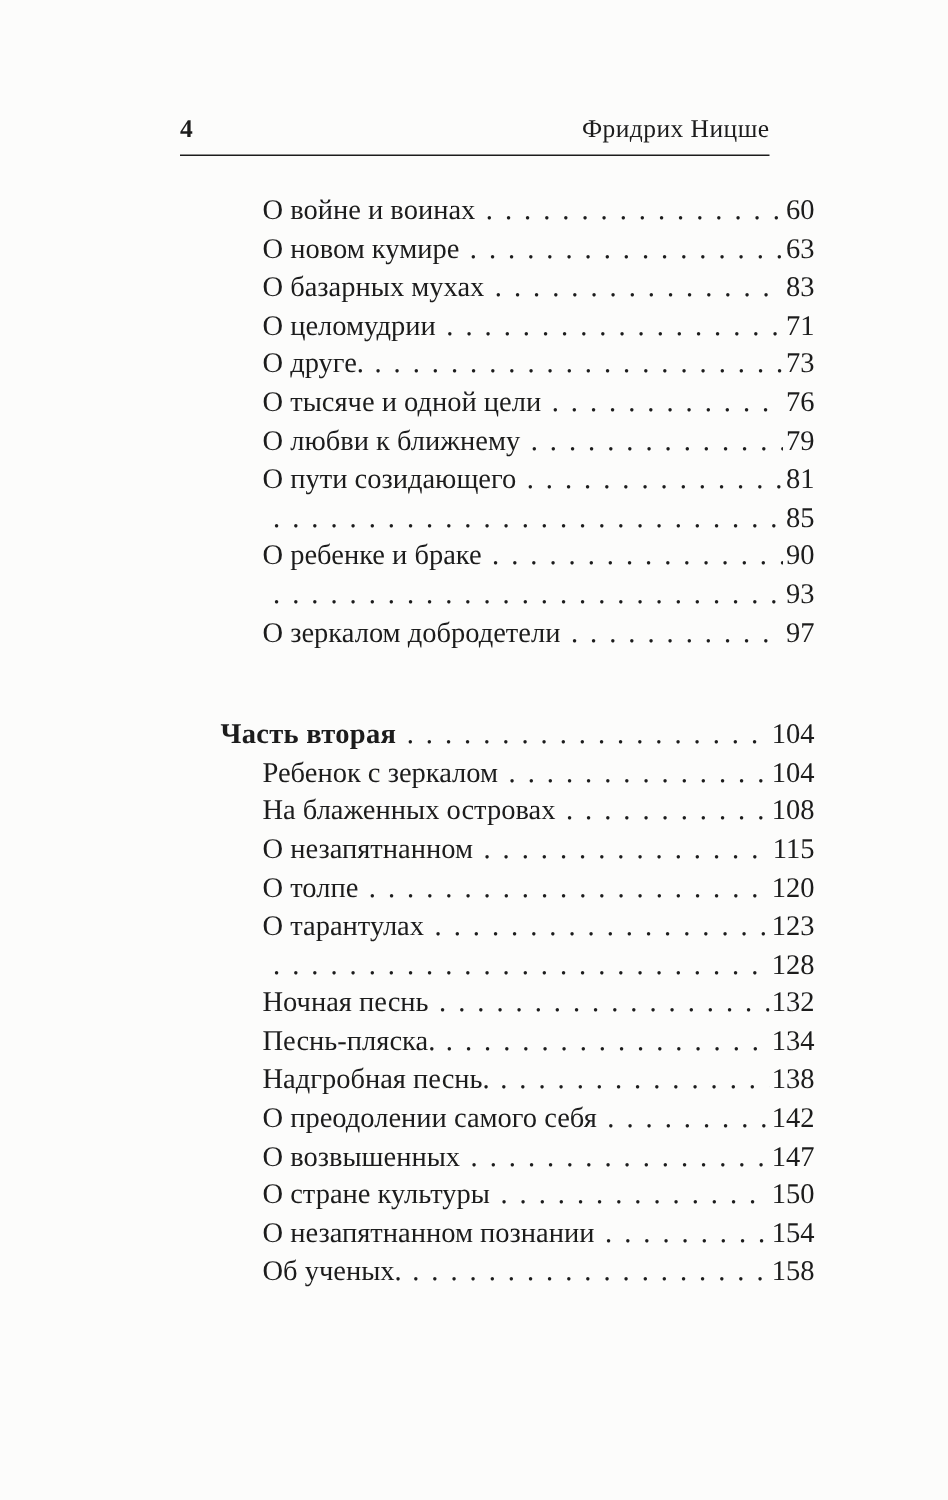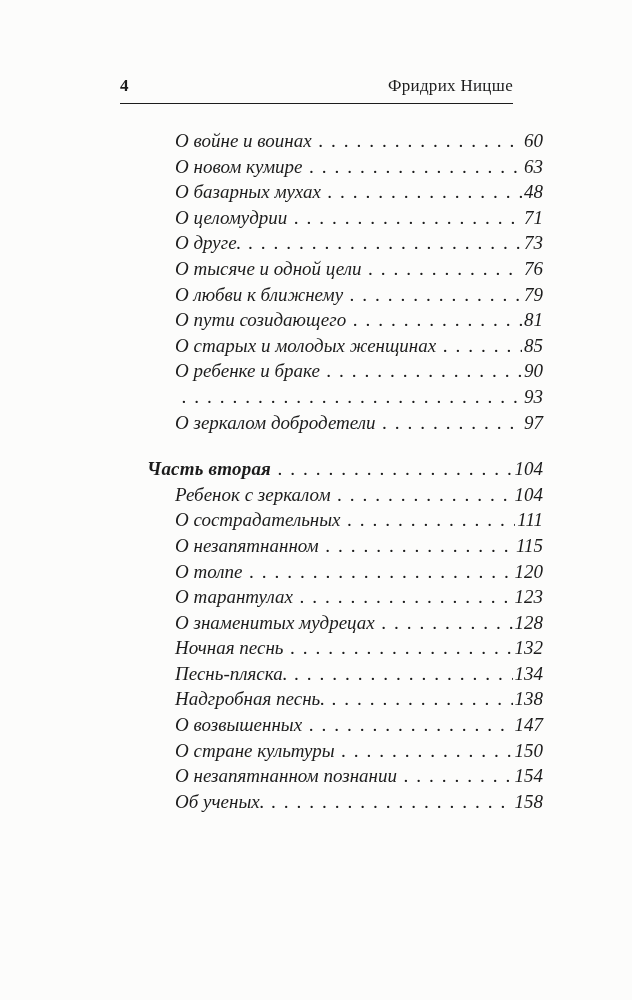--- a/index.html
+++ b/index.html
@@ -37,24 +37,23 @@
   .folio { font-weight: bold; }
   .running-title { font-weight: normal; }
 
   
   .toc {
     position: absolute;
     left: 120px;
     top: 128px;
     width: 423px;
     font-size: 19px;
-    font-style: italic;
-  }
-
-  .toc-section + .toc-section { margin-top: 21px; }
+  }
+
+  .toc-section + .toc-section { margin-top: 42px; }
 
   .toc-row {
     display: flex;
     align-items: baseline;
     line-height: 25.6px;
     height: 25.6px;
     padding-left: 55px;
     white-space: nowrap;
   }
 
@@ -99,21 +98,21 @@
           <span class="toc-page">60</span>
         </div>
         <div class="toc-row">
           <span class="toc-title">О новом кумире</span>
           <span class="toc-dots"></span>
           <span class="toc-page">63</span>
         </div>
         <div class="toc-row">
           <span class="toc-title">О базарных мухах</span>
           <span class="toc-dots"></span>
-          <span class="toc-page">48</span>
+          <span class="toc-page">83</span>
         </div>
         <div class="toc-row">
           <span class="toc-title">О целомудрии</span>
           <span class="toc-dots"></span>
           <span class="toc-page">71</span>
         </div>
         <div class="toc-row">
           <span class="toc-title">О друге.</span>
           <span class="toc-dots"></span>
           <span class="toc-page">73</span>
@@ -127,21 +126,20 @@
           <span class="toc-title">О любви к ближнему</span>
           <span class="toc-dots"></span>
           <span class="toc-page">79</span>
         </div>
         <div class="toc-row">
           <span class="toc-title">О пути созидающего</span>
           <span class="toc-dots"></span>
           <span class="toc-page">81</span>
         </div>
         <div class="toc-row">
-          <span class="toc-title">О старых и молодых женщинах</span>
           <span class="toc-dots"></span>
           <span class="toc-page">85</span>
         </div>
         <div class="toc-row">
           <span class="toc-title">О ребенке и браке</span>
           <span class="toc-dots"></span>
           <span class="toc-page">90</span>
         </div>
         <div class="toc-row">
           <span class="toc-dots"></span>
@@ -158,58 +156,62 @@
           <span class="toc-title">Часть вторая</span>
           <span class="toc-dots"></span>
           <span class="toc-page">104</span>
         </div>
         <div class="toc-row">
           <span class="toc-title">Ребенок с зеркалом</span>
           <span class="toc-dots"></span>
           <span class="toc-page">104</span>
         </div>
         <div class="toc-row">
-          <span class="toc-title">О сострадательных</span>
-          <span class="toc-dots"></span>
-          <span class="toc-page">111</span>
+          <span class="toc-title">На блаженных островах</span>
+          <span class="toc-dots"></span>
+          <span class="toc-page">108</span>
         </div>
         <div class="toc-row">
           <span class="toc-title">О незапятнанном</span>
           <span class="toc-dots"></span>
           <span class="toc-page">115</span>
         </div>
         <div class="toc-row">
           <span class="toc-title">О толпе</span>
           <span class="toc-dots"></span>
           <span class="toc-page">120</span>
         </div>
         <div class="toc-row">
           <span class="toc-title">О тарантулах</span>
           <span class="toc-dots"></span>
           <span class="toc-page">123</span>
         </div>
         <div class="toc-row">
-          <span class="toc-title">О знаменитых мудрецах</span>
           <span class="toc-dots"></span>
           <span class="toc-page">128</span>
         </div>
         <div class="toc-row">
           <span class="toc-title">Ночная песнь</span>
           <span class="toc-dots"></span>
           <span class="toc-page">132</span>
         </div>
         <div class="toc-row">
           <span class="toc-title">Песнь-пляска.</span>
           <span class="toc-dots"></span>
           <span class="toc-page">134</span>
         </div>
         <div class="toc-row">
           <span class="toc-title">Надгробная песнь.</span>
           <span class="toc-dots"></span>
           <span class="toc-page">138</span>
+        </div>
+        <div class="toc-row">
+          <span class="toc-title">О преодолении самого себя</span>
+          <span class="toc-dots"></span>
+          <span class="toc-page">142</span>
         </div>
         <div class="toc-row">
           <span class="toc-title">О возвышенных</span>
           <span class="toc-dots"></span>
           <span class="toc-page">147</span>
         </div>
         <div class="toc-row">
           <span class="toc-title">О стране культуры</span>
           <span class="toc-dots"></span>
           <span class="toc-page">150</span>

